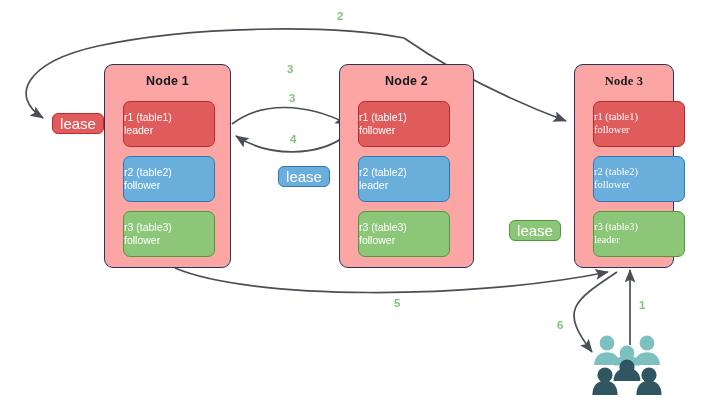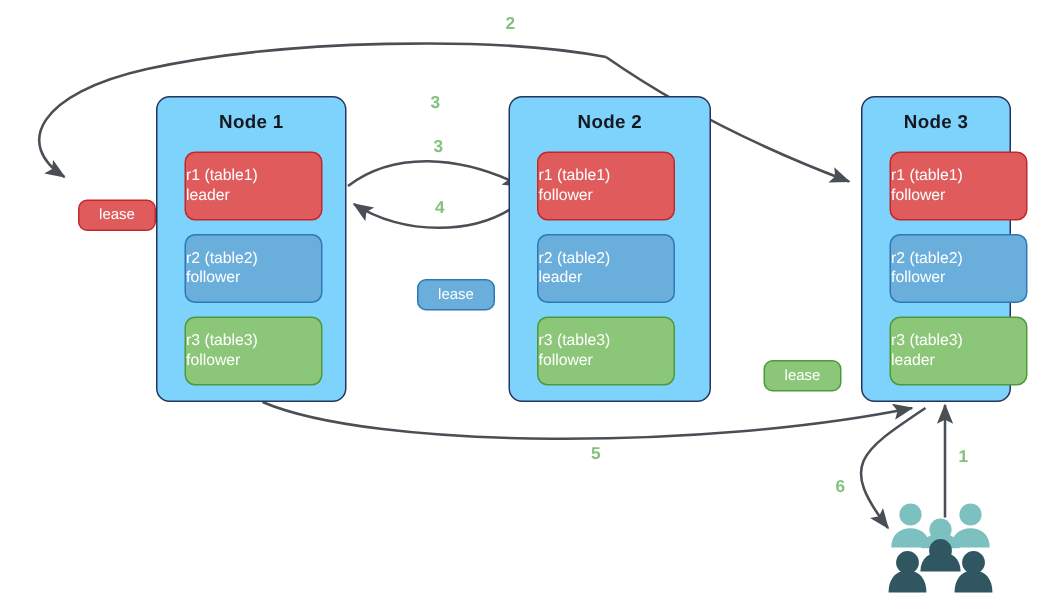--- a/index.html
+++ b/index.html
@@ -2,35 +2,35 @@
 <html><head>
 <meta charset="utf-8">
 <style>
   html,body{margin:0;padding:0;background:#ffffff;}
   body{width:704px;height:405px;overflow:hidden;
        font-family:"Liberation Sans","DejaVu Sans",sans-serif;}
   #stage{position:relative;width:704px;height:405px;background:#fff;}
   #edges{position:absolute;left:0;top:0;width:704px;height:405px;}
 
   .node{position:absolute;box-sizing:border-box;
-        border:1.6px solid #27355f;border-radius:9px;background:#7dd3fc;}
+        border:1.6px solid #27355f;border-radius:9px;background:#fca5a5;}
   .node-title{position:absolute;left:0;right:0;top:9px;text-align:center;
         font-size:12.5px;font-weight:bold;color:#14181f;letter-spacing:.2px;}
 
   .range{position:absolute;box-sizing:border-box;border-radius:7px;
          display:flex;flex-direction:column;align-items:flex-start;
          justify-content:center;line-height:1.22;
          font-size:10.5px;color:#ffffff;text-align:center;}
   .r-red  {background:#e05c5c;border:1.6px solid #c0292c;}
   .r-blue {background:#6aaedb;border:1.6px solid #2f78b5;}
   .r-green{background:#8cc679;border:1.6px solid #4e9a3a;}
 
   .lease{position:absolute;box-sizing:border-box;border-radius:6px;
          display:flex;align-items:center;justify-content:center;
-         font-size:10px;color:#fff;margin-top:20px;}
+         font-size:15px;color:#fff;}
   .lease.red  {background:#e05c5c;border:1.6px solid #c0292c;}
   .lease.blue {background:#6aaedb;border:1.6px solid #2f78b5;}
   .lease.green{background:#8cc679;border:1.6px solid #4e9a3a;}
 
   .elabel{position:absolute;font-size:11.5px;font-weight:bold;
           color:#82c27e;line-height:1;}
 
   #users{position:absolute;}
 </style>
 </head>
@@ -105,21 +105,21 @@
     <div class="range r-blue" style="left:18px;top:91px;width:92px;height:46px;">
       <span>r2 (table2)</span>
       <span>leader</span>
     </div>
     <div class="range r-green" style="left:18px;top:146px;width:92px;height:46px;">
       <span>r3 (table3)</span>
       <span>follower</span>
     </div>
   </div>
 
-  <div class="node" style="left:574px;top:64px;width:100px;height:204px;">
+  <div class="node" style="left:574px;top:64px;width:100px;height:204px;font-family:Liberation Serif, serif;">
     <div class="node-title">Node 3</div>
     <div class="range r-red" style="left:18px;top:36px;width:92px;height:46px;">
       <span>r1 (table1)</span>
       <span>follower</span>
     </div>
     <div class="range r-blue" style="left:18px;top:91px;width:92px;height:46px;">
       <span>r2 (table2)</span>
       <span>follower</span>
     </div>
     <div class="range r-green" style="left:18px;top:146px;width:92px;height:46px;">

